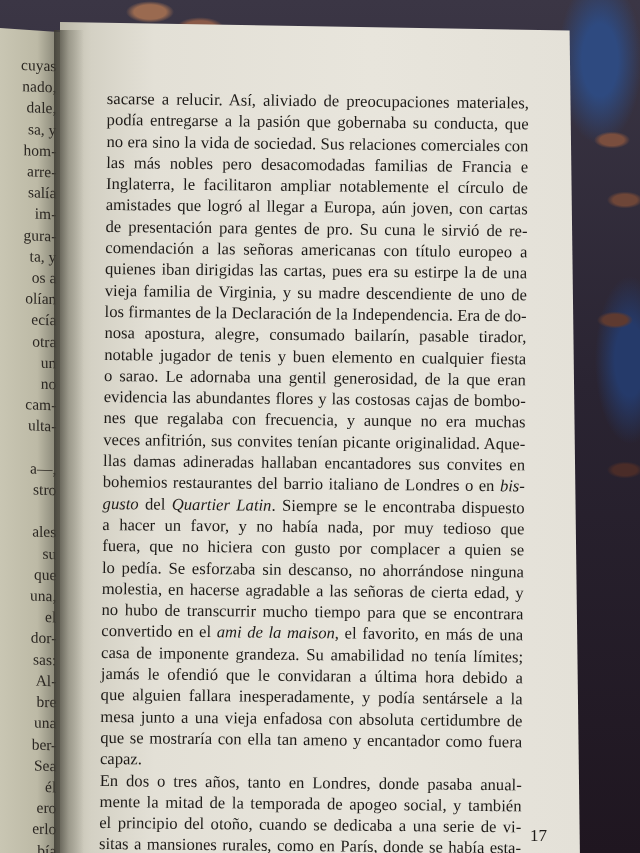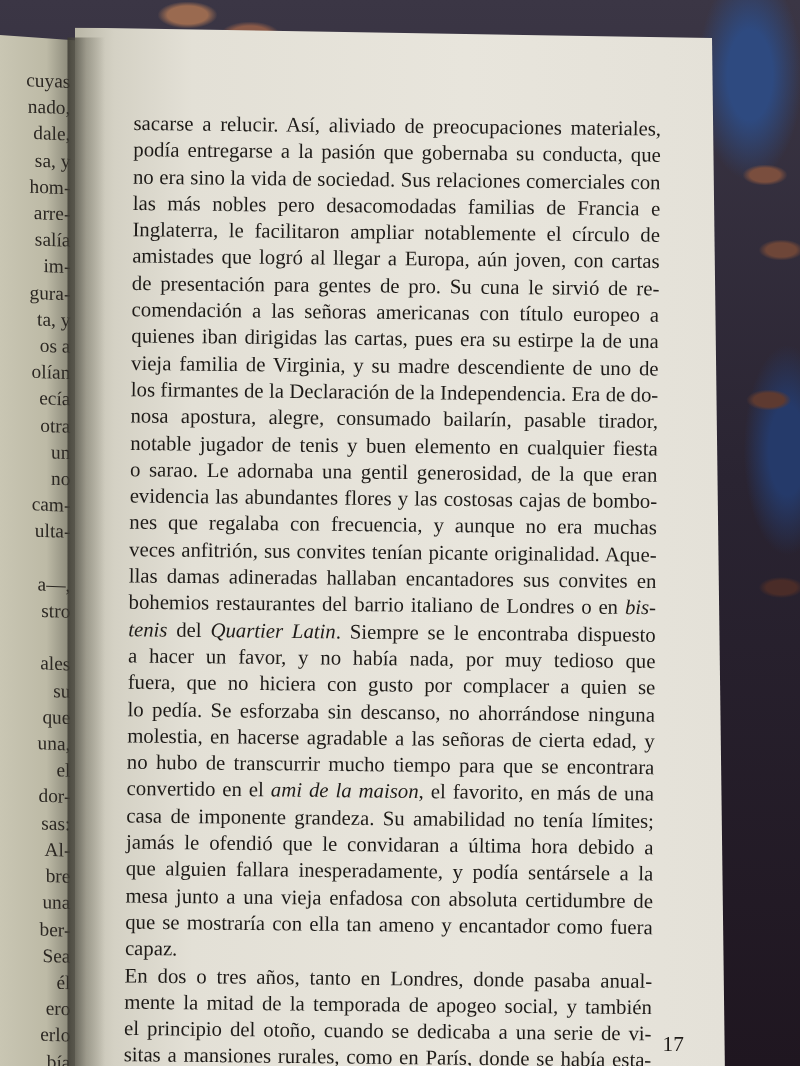--- a/index.html
+++ b/index.html
@@ -119,21 +119,21 @@
     <div class="line">vieja familia de Virginia, y su madre descendiente de uno de</div>
     <div class="line">los firmantes de la Declaración de la Independencia. Era de do-</div>
     <div class="line">nosa apostura, alegre, consumado bailarín, pasable tirador,</div>
     <div class="line">notable jugador de tenis y buen elemento en cualquier fiesta</div>
     <div class="line">o sarao. Le adornaba una gentil generosidad, de la que eran</div>
     <div class="line">evidencia las abundantes flores y las costosas cajas de bombo-</div>
     <div class="line">nes que regalaba con frecuencia, y aunque no era muchas</div>
     <div class="line">veces anfitrión, sus convites tenían picante originalidad. Aque-</div>
     <div class="line">llas damas adineradas hallaban encantadores sus convites en</div>
     <div class="line">bohemios restaurantes del barrio italiano de Londres o en <i>bis-</i></div>
-    <div class="line"><i>tenis</i> del <i>Quartier Latin</i>. Siempre se le encontraba dispuesto</div>
+    <div class="line"><i>gusto</i> del <i>Quartier Latin</i>. Siempre se le encontraba dispuesto</div>
     <div class="line">a hacer un favor, y no había nada, por muy tedioso que</div>
     <div class="line">fuera, que no hiciera con gusto por complacer a quien se</div>
     <div class="line">lo pedía. Se esforzaba sin descanso, no ahorrándose ninguna</div>
     <div class="line">molestia, en hacerse agradable a las señoras de cierta edad, y</div>
     <div class="line">no hubo de transcurrir mucho tiempo para que se encontrara</div>
     <div class="line">convertido en el <i>ami de la maison</i>, el favorito, en más de una</div>
     <div class="line">casa de imponente grandeza. Su amabilidad no tenía límites;</div>
     <div class="line">jamás le ofendió que le convidaran a última hora debido a</div>
     <div class="line">que alguien fallara inesperadamente, y podía sentársele a la</div>
     <div class="line">mesa junto a una vieja enfadosa con absoluta certidumbre de</div>

